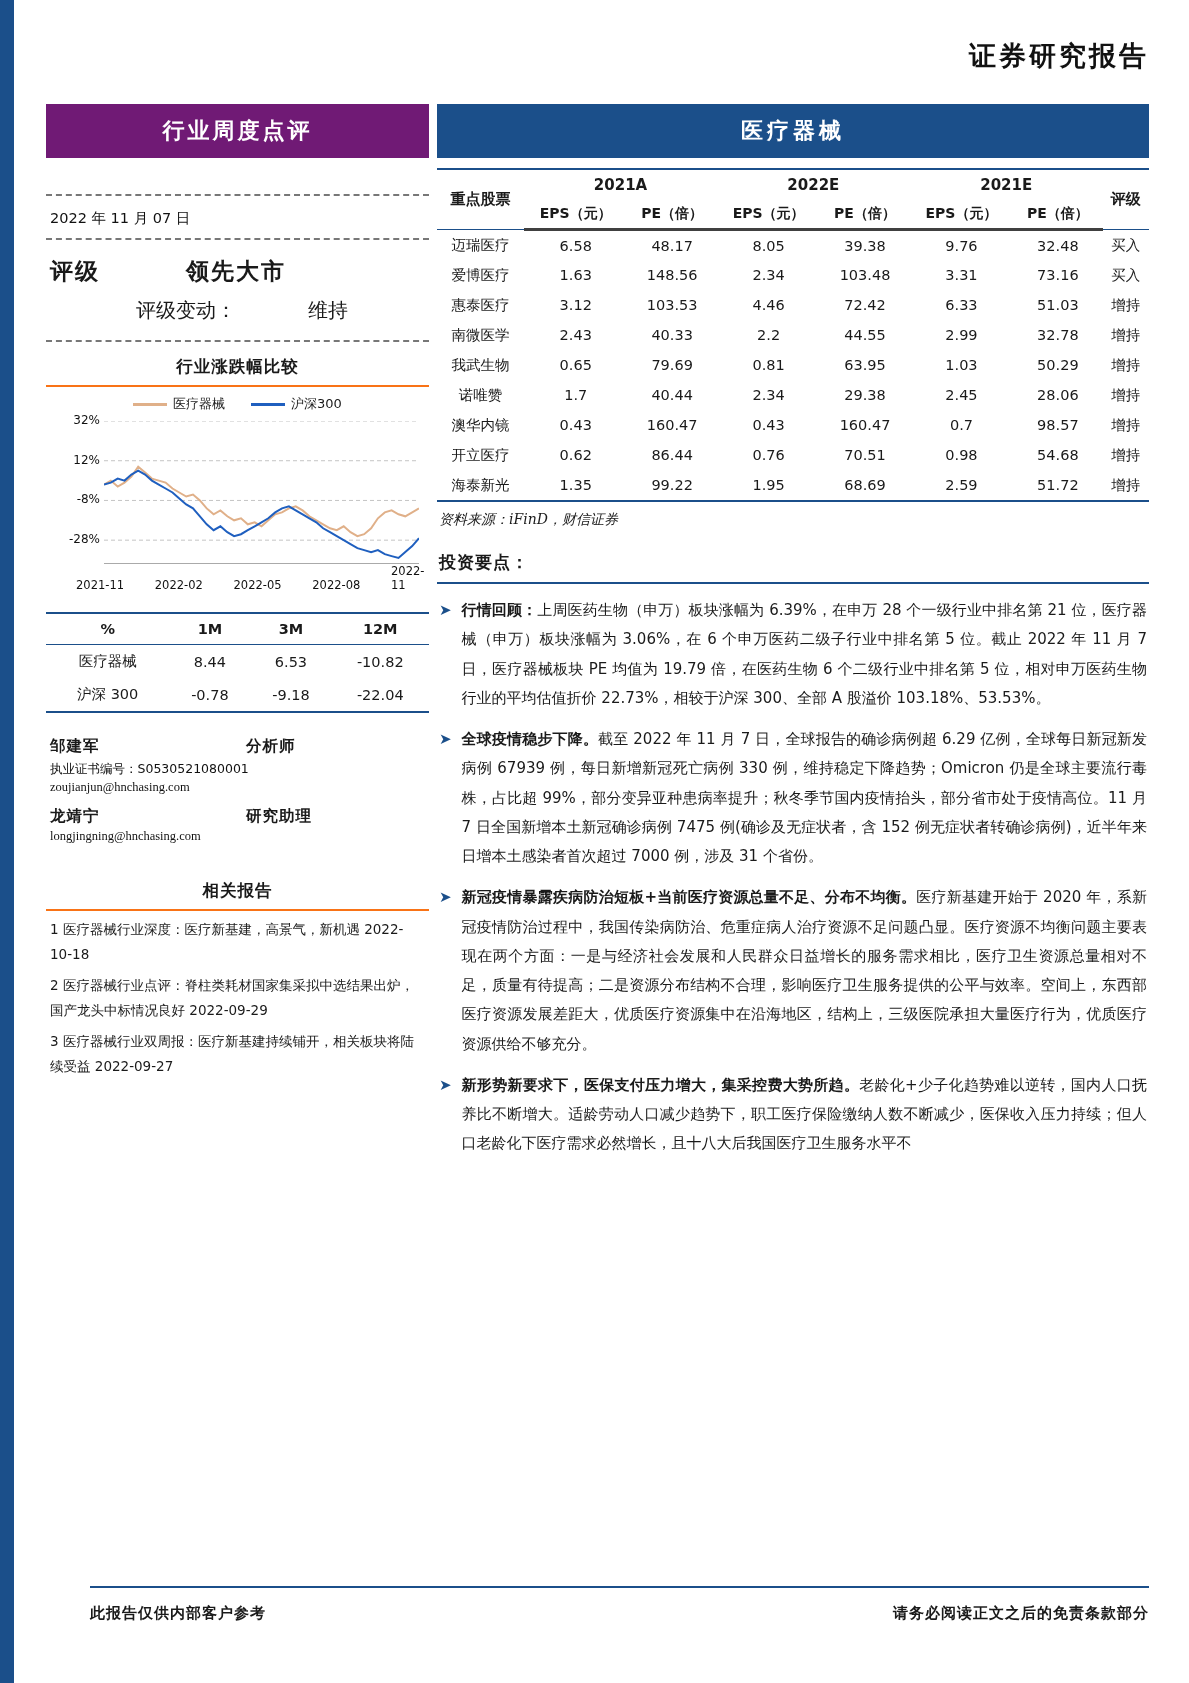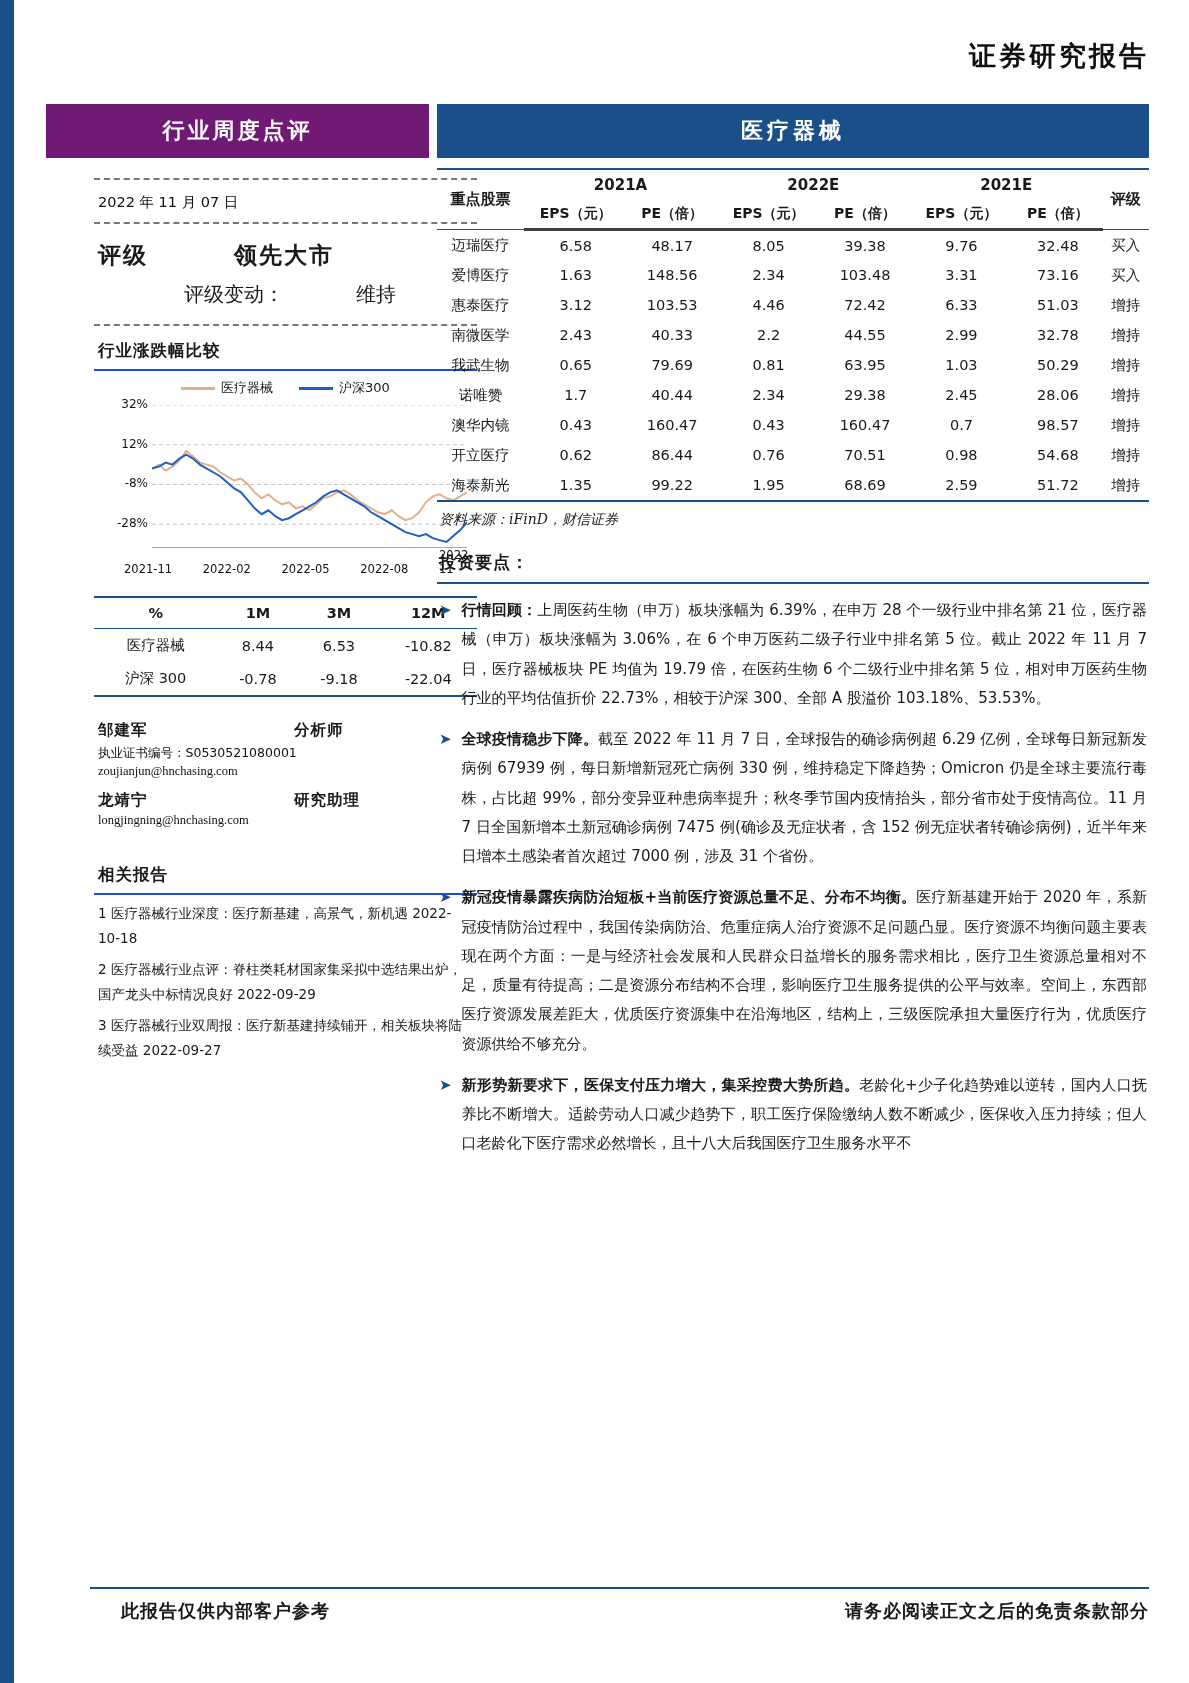--- a/index.html
+++ b/index.html
@@ -43,24 +43,24 @@
   }
   .bar-right{
     position:absolute;left:423px;top:104px;right:40px;height:54px;
     background:#1b4f8a;color:#fff;
     display:flex;align-items:center;justify-content:center;
     font-family:"DejaVu Sans","Liberation Sans",sans-serif;
     font-weight:bold;font-size:22px;letter-spacing:4px;
   }
 
   
-  .left{position:absolute;left:32px;top:178px;width:383px;margin-left:48px;}
+  .left{position:absolute;left:32px;top:194px;width:383px;}
   .dash-top{border-top:2px dashed #777;}
   .dash-bot{border-bottom:2px dashed #777;}
-  .rule{border-bottom:2px solid #1d4ed8;}
+  .rule{border-bottom:2px solid #f97316;text-align:center;}
 
   .date{
     font-family:"DejaVu Sans","Liberation Sans",sans-serif;
     font-size:14.5px;padding:13px 4px 10px 4px;color:#111;
   }
   .rating-row{
     display:flex;align-items:baseline;padding:16px 4px 6px 4px;
   }
   .rating-label{font-family:"DejaVu Sans","Liberation Sans",sans-serif;font-weight:bold;font-size:23px;letter-spacing:2px;}
   .rating-value{font-family:"DejaVu Sans","Liberation Sans",sans-serif;font-weight:bold;font-size:23px;letter-spacing:2px;margin-left:86px;}
@@ -155,23 +155,23 @@
   }
   .bullet .body b{font-weight:bold;}
 
   
   .footer{
     position:absolute;left:76px;right:40px;bottom:60px;
   }
   .footer-rule{border-top:2px solid #1b4f8a;}
   .footer-row{
     display:flex;justify-content:space-between;
-    padding-top:10px;
-    font-family:"DejaVu Sans","Liberation Sans",sans-serif;
-    font-weight:bold;font-size:18px;letter-spacing:1px;margin-left:31px;
+    padding-top:16px;
+    font-family:"DejaVu Sans","Liberation Sans",sans-serif;
+    font-weight:bold;font-size:15px;letter-spacing:1px;
   }
 </style>
 </head>
 <body>
 
 <div class="page">
 <div class="inner">
 
   <div class="masthead">
     <div class="report-type">证券研究报告</div>

